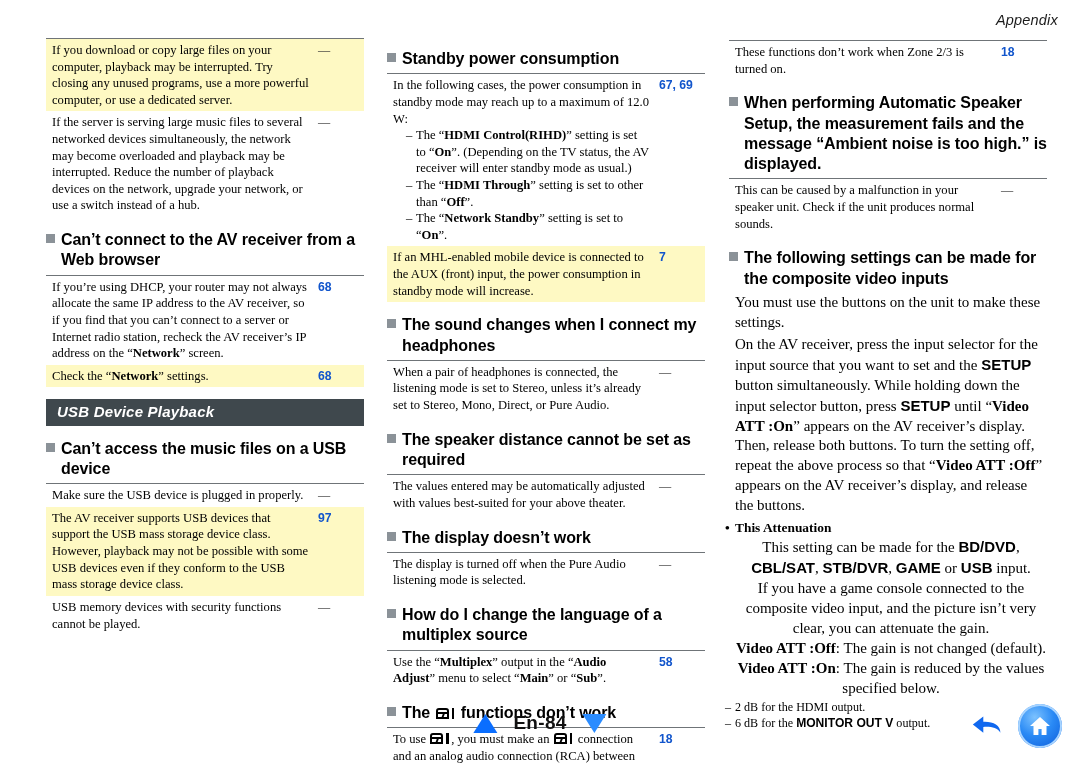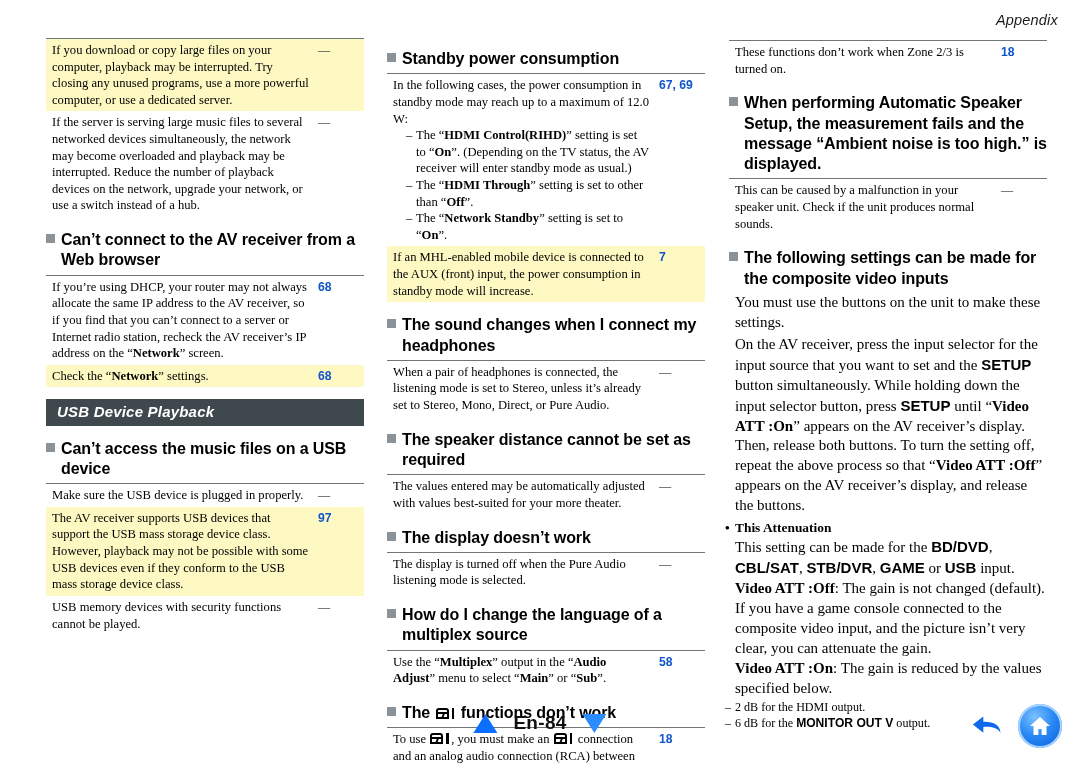--- a/index.html
+++ b/index.html
@@ -132,21 +132,21 @@
   }
 
   
   .para {
     font-family: "Liberation Serif", "DejaVu Serif", serif;
     font-size: 15px;
     line-height: 1.33;
     margin: 2px 0 0 0;
     padding-left: 6px;
   }
-  .para.tight { margin-top: 0; }
+  .para.tight { margin-top: 0; text-align: center; }
 
   .bullet-head {
     font-family: "Liberation Serif", "DejaVu Serif", serif;
     font-weight: bold;
     font-size: 13.4px;
     line-height: 1.33;
     margin: 3px 0 0 0;
     padding-left: 6px;
     position: relative;
   }
@@ -372,21 +372,21 @@
     </tbody>
       </table>
 
     <div class="q-head">
       <span class="sq"></span>
       <span>The speaker distance cannot be set as required</span>
     </div>
     <table class="ans-table">
       <tbody>
           <tr>
-        <td>The values entered may be automatically adjusted with values best-suited for your more theater.</td>
+        <td>The values entered may be automatically adjusted with values best-suited for your above theater.</td>
         <td class="ref dash">—</td>
       </tr>
     </tbody>
       </table>
 
     <div class="q-head">
       <span class="sq"></span>
       <span>The display doesn’t work</span>
     </div>
     <table class="ans-table">
@@ -454,22 +454,22 @@
       <span class="sq"></span>
       <span>The following settings can be made for the composite video inputs</span>
     </div>
 
     <div class="para"><span>You must use the buttons on the unit to make these settings.</span></div>
     <div class="para"><span>On the AV receiver, press the input selector for the input source that you want to set and the </span><span class="sans-b">SETUP</span><span> button simultaneously. While holding down the input selector button, press </span><span class="sans-b">SETUP</span><span> until “</span><span style="font-weight: bold;">Video ATT :On</span><span>” appears on the AV receiver’s display. Then, release both buttons. To turn the setting off, repeat the above process so that “</span><span style="font-weight: bold;">Video ATT :Off</span><span>” appears on the AV receiver’s display, and release the buttons.</span></div>
 
     <div class="bullet-head">This Attenuation</div>
 
     <div class="para tight"><span>This setting can be made for the </span><span class="sans-b">BD/DVD</span><span>, </span><span class="sans-b">CBL/SAT</span><span>, </span><span class="sans-b">STB/DVR</span><span>, </span><span class="sans-b">GAME</span><span> or </span><span class="sans-b">USB</span><span> input.</span></div>
+    <div class="para tight"><span>If you have a game console connected to the composite video input, and the picture isn’t very clear, you can attenuate the gain.</span></div>
     <div class="para tight"><span style="font-weight: bold;">Video ATT :Off</span><span>: The gain is not changed (default).</span></div>
-    <div class="para tight"><span>If you have a game console connected to the composite video input, and the picture isn’t very clear, you can attenuate the gain.</span></div>
     <div class="para tight"><span style="font-weight: bold;">Video ATT :On</span><span>: The gain is reduced by the values specified below.</span></div>
 
     <div class="dashline"><span>2 dB for the HDMI output.</span></div>
     <div class="dashline"><span>6 dB for the </span><span class="sans-b">MONITOR OUT V</span><span> output.</span></div>
   </div>
 
   <div class="footer-nav">
     <div class="pager">
       <div class="tri tri-up"></div>
       <div class="page-label">En-84</div>

